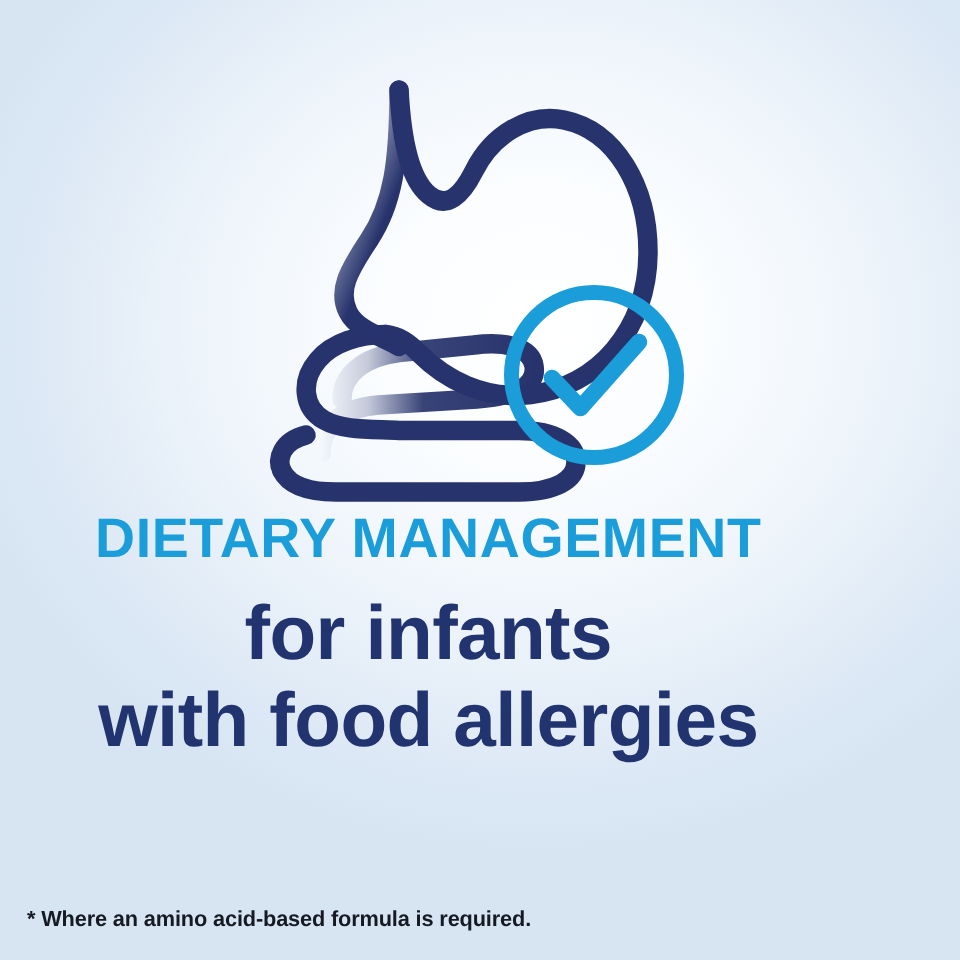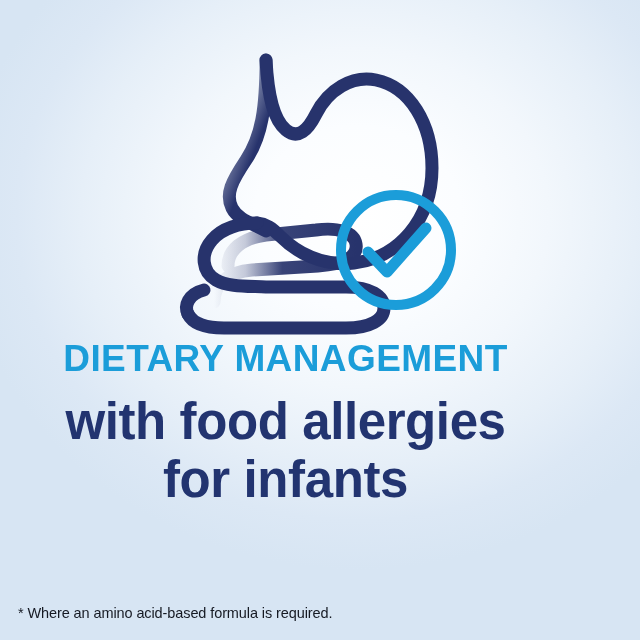--- a/index.html
+++ b/index.html
@@ -90,21 +90,21 @@
   
   #footnote {
     position: absolute;
     left: 18px;
     top: 604px;
     width: 604px;
     margin: 0;
     text-align: left;
     color: #161a23;
     font-size: 14.5px;
-    font-weight: 400;
+    font-weight: 700;
     line-height: 1.3;
     letter-spacing: -0.1px;
   }
 </style>
 </head>
 <body>
 
 <div id="poster">
 
   <div id="icon-block">
@@ -177,20 +177,20 @@
         <path d="M 198 208 L 217 228 L 256 184" fill="none" stroke="#1b9dd9" stroke-width="11" stroke-linecap="round" stroke-linejoin="round"></path>
       </g>
     </svg>
   </div>
 
   <div id="text-block">
 
     <p id="eyebrow">DIETARY MANAGEMENT</p>
 
     <h1 id="headline">
+      <span class="headline-line">for infants</span>
       <span class="headline-line">with food allergies</span>
-      <span class="headline-line">for infants</span>
     </h1>
   </div>
 
   <p id="footnote">* Where an amino acid-based formula is required.</p>
 
 </div>
 
 </body></html>

